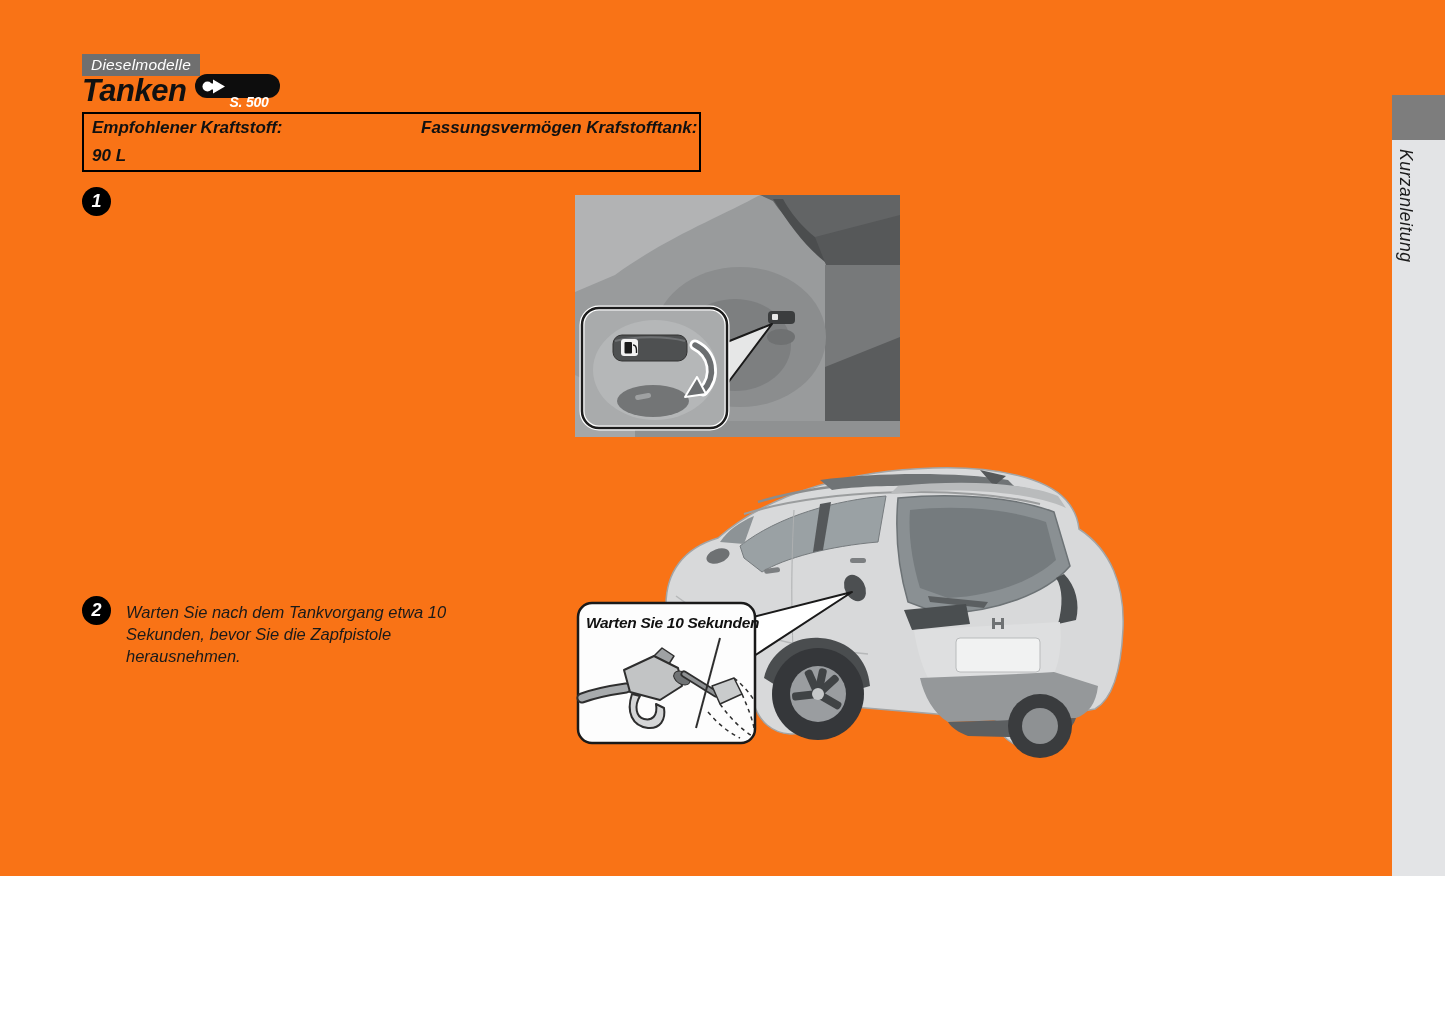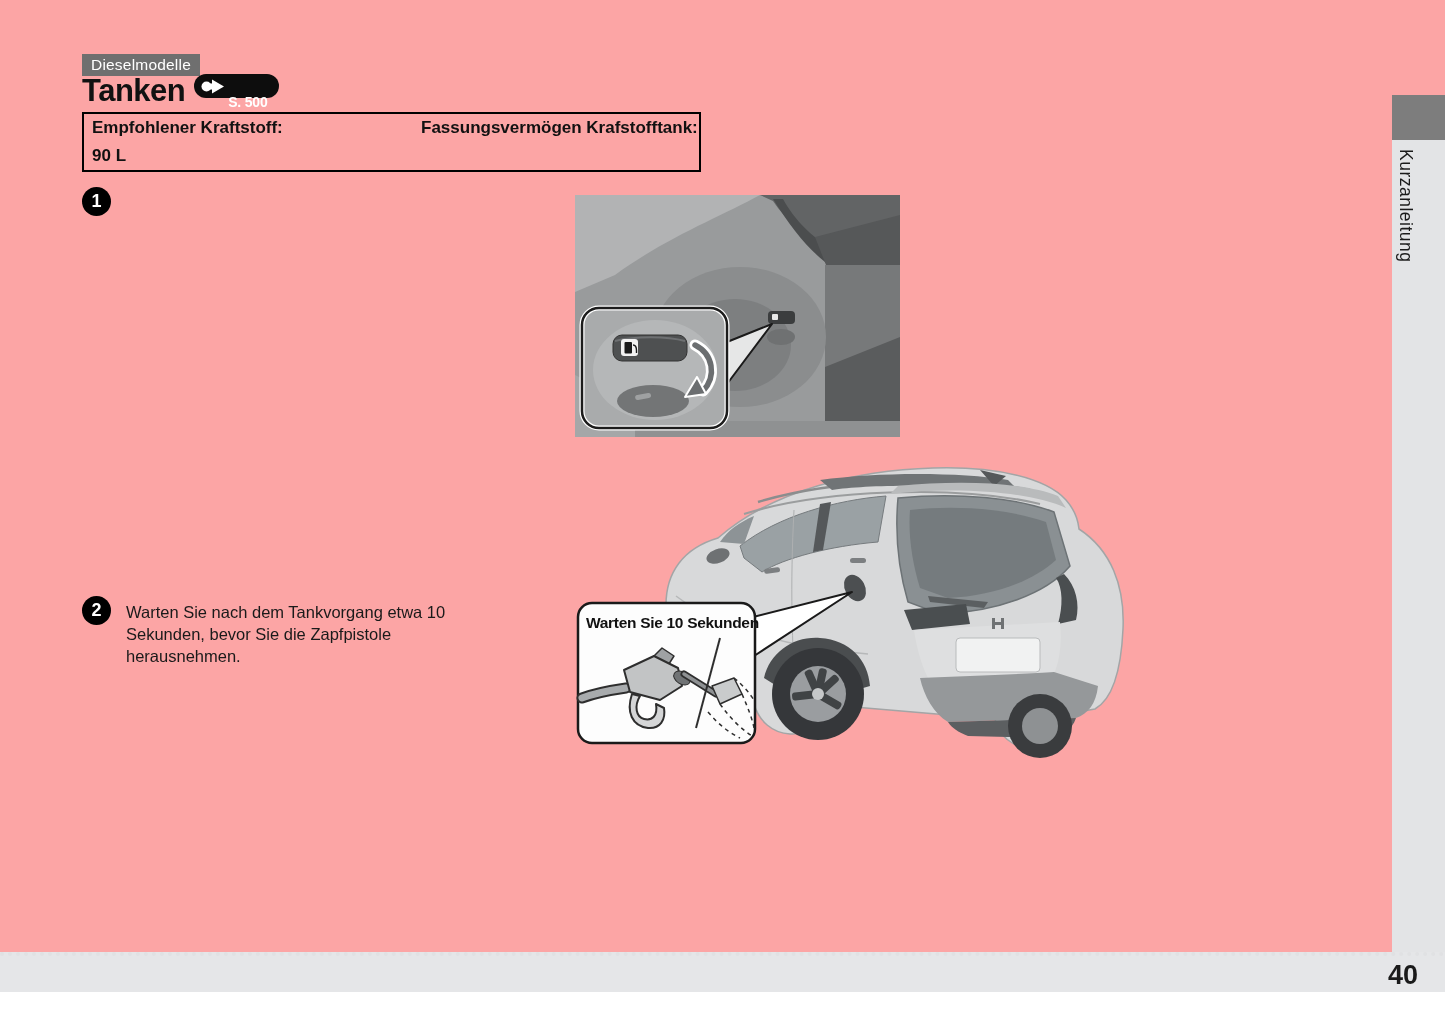--- a/index.html
+++ b/index.html
@@ -1,18 +1,18 @@
 <!DOCTYPE html>
 <html><head>
 <meta charset="utf-8">
 <style>
   html,body{margin:0;padding:0;background:#ffffff;}
   .page{
-    position:relative;width:1445px;height:992px;background:#fca5a5;overflow:hidden;
-    font-family:"Liberation Sans","DejaVu Sans",sans-serif;color:#1a1a1a;
+    position:relative;width:1445px;height:876px;background:#f97316;overflow:hidden;
+    font-family:"Liberation Sans","DejaVu Sans",sans-serif;color:#1a1a1a;font-style:italic;
   }
   
   .model-label{
     position:absolute;left:82px;top:54px;background:#6f6f6f;color:#ffffff;
     font-size:15.5px;line-height:22px;padding:0 9px;letter-spacing:.2px;
   }
   .title-row{position:absolute;left:82px;top:74px;display:flex;gap:9px;}
   .title-row h1{margin:0;font-size:31px;line-height:34px;font-weight:bold;letter-spacing:-.5px;color:#111;}
   .page-ref-badge{
     display:flex;align-items:center;background:#0d0d0d;border-radius:13px;

